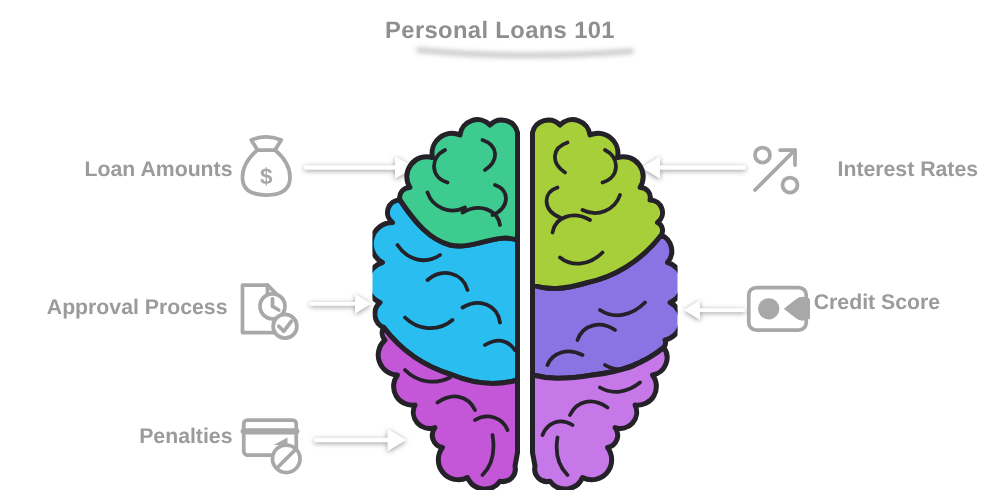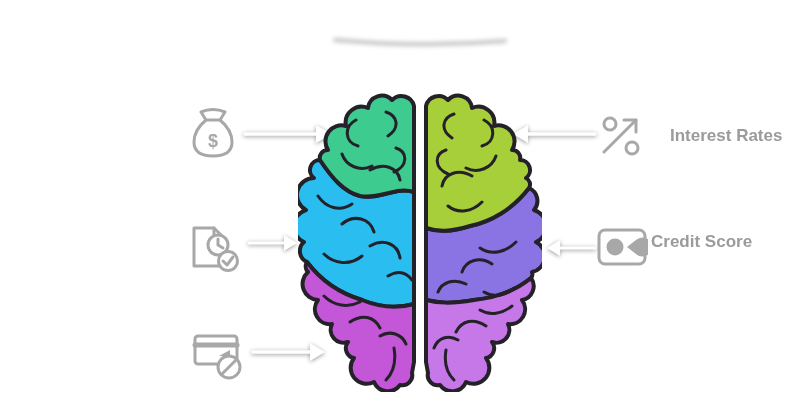--- a/index.html
+++ b/index.html
@@ -40,48 +40,52 @@
   .brain .region{stroke:var(--brain-outline,#242129);stroke-width:4;
     stroke-linejoin:round;}
   .brain .squiggle{fill:none;stroke:var(--brain-outline,#242129);
     stroke-width:3;stroke-linecap:round;stroke-linejoin:round;}
 </style>
 </head>
 <body>
 
 <div class="stage">
 
+  <div class="abs page-title">Personal Loans 101</div>
   <svg class="abs title-underline" width="200" height="18" viewBox="0 0 200 18">
     <path d="M 15 4 Q 100 12 185 5" stroke="#555" stroke-width="4" fill="none" stroke-linecap="round"></path>
   </svg>
 
+  <div class="abs label r-align" style="left:26px;top:124px;width:160px;">Loan Amounts</div>
   <svg class="abs icon-svg" style="left:190px;top:108px;" width="46" height="52" viewBox="0 0 46 52">
     <path d="M 16 12 L 11 4 Q 23 -1 35 4 L 30 12 Z"></path>
     <path d="M 16 12 Q 4 22 4 34 Q 4 48 23 48 Q 42 48 42 34 Q 42 22 30 12"></path>
     <text x="23" y="39" font-size="18" text-anchor="middle">$</text>
   </svg>
   <svg class="abs arrow-svg" style="left:242px;top:122px;" width="92" height="24" viewBox="0 0 92 24">
     <line class="arrow-line" x1="3" y1="12" x2="74" y2="12"></line>
     <polygon class="arrow-head" points="74,3 90,12 74,21"></polygon>
   </svg>
 
+  <div class="abs label r-align" style="left:10px;top:234px;width:172px;">Approval Process</div>
   <svg class="abs icon-svg" style="left:188px;top:222px;" width="54" height="56" viewBox="0 0 54 56">
     <path d="M 6 6 H 26 L 36 16 V 44 H 6 Z"></path>
     <path d="M 26 6 V 16 H 36"></path>
     <circle class="whitefill" cx="30" cy="23" r="10"></circle>
     <path d="M 30 23 V 17 M 30 23 L 35 26"></path>
     <circle class="whitefill" cx="40" cy="39" r="9.5"></circle>
     <path d="M 35 39 L 39 43 L 45 35"></path>
   </svg>
   <svg class="abs arrow-svg" style="left:246px;top:233px;" width="52" height="20" viewBox="0 0 52 20">
     <line class="arrow-line" x1="3" y1="10" x2="38" y2="10" style="stroke-width:3;"></line>
     <polygon class="arrow-head" points="38,2 51,10 38,18"></polygon>
   </svg>
 
   <div class="abs label r-align" style="left:60px;top:337px;width:126px;">
+    <div>Penalties</div>
   </div>
   <svg class="abs icon-svg" style="left:192px;top:330px;" width="56" height="52" viewBox="0 0 56 52">
     <rect x="3" y="6" width="42" height="28" rx="3"></rect>
     <line x1="3" y1="15" x2="45" y2="15" style="stroke-width:5;"></line>
     <path class="fillc" d="M 27 26 L 38 20 L 38 26 Z"></path>
     <circle class="whitefill" cx="37" cy="37" r="11"></circle>
     <line x1="30" y1="44" x2="44" y2="30"></line>
   </svg>
   <svg class="abs arrow-svg" style="left:250px;top:341px;" width="76" height="22" viewBox="0 0 76 22">
     <line class="arrow-line" x1="3" y1="11" x2="60" y2="11"></line>

